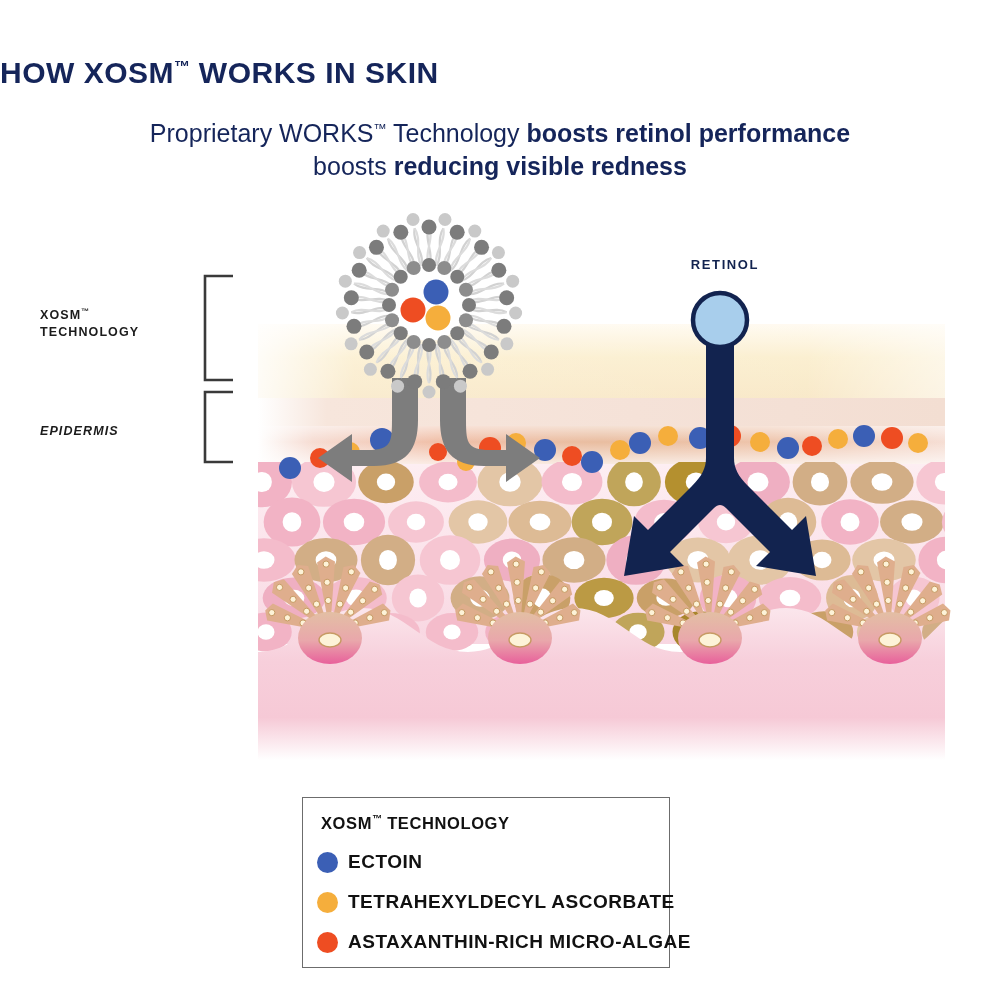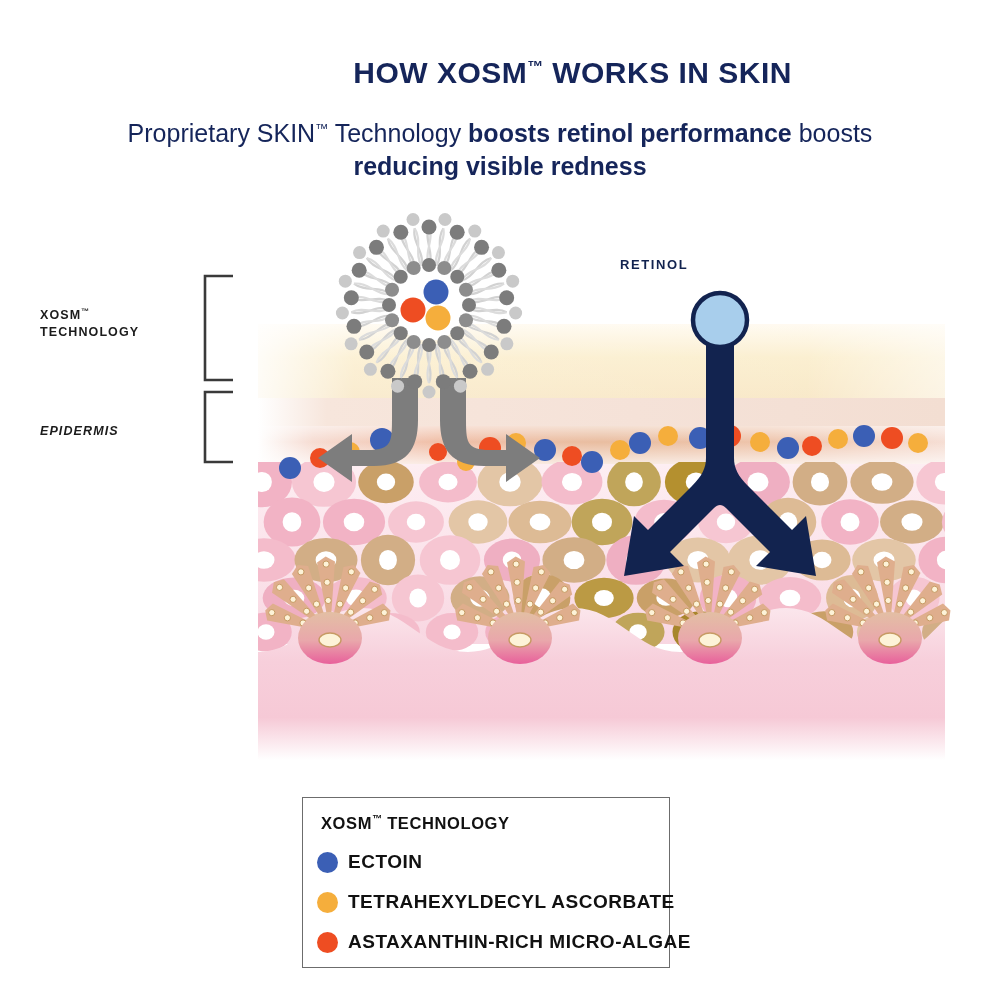--- a/index.html
+++ b/index.html
@@ -9,21 +9,21 @@
     font-family:"Liberation Sans", sans-serif;
     color:#12234f;
     overflow:hidden;
     position:relative;
   }
   #stage{position:absolute;left:0;top:0;width:1000px;height:1000px;}
 
   
   .title{
     position:absolute;left:0;top:56px;width:792px;
-    text-align:right;
+    text-align:left;
     font-size:30px;font-weight:bold;letter-spacing:.5px;
     color:#15255a;
   }
   .title .tm{font-size:16px;vertical-align:super;letter-spacing:0;}
   .subtitle{
     position:absolute;left:120px;top:112px;width:760px;
     text-align:center;font-size:25px;line-height:33px;
     color:#15255a;font-weight:normal;
   }
   .subtitle b{font-weight:bold;text-align:right;}
@@ -34,20 +34,21 @@
     position:absolute;
     font-size:12.5px;font-weight:bold;letter-spacing:1.1px;
     color:#1b1b1b;line-height:17px;text-align:left;
   }
   .brk-label .tm{font-size:8px;vertical-align:super;letter-spacing:0;}
   .bracket{position:absolute;}
 
   
   .retinol-label{
     position:absolute;left:620px;top:257px;width:210px;
+    text-align:center;
     font-size:13px;font-weight:bold;letter-spacing:1.6px;color:#12234f;
   }
 
   
   .legend{
     position:absolute;left:302px;top:797px;width:368px;height:171px;
     border:1.6px solid #6c6c6c;background:#fff;box-sizing:border-box;
   }
   .legend-title{
     position:absolute;left:18px;top:15px;
@@ -67,21 +68,21 @@
 </head>
 <body>
 
 <div id="stage">
 
   <div class="title">
     <span>HOW XOSM</span><span class="tm">™</span><span> WORKS IN SKIN</span>
   </div>
 
   <div class="subtitle">
-    <span>Proprietary SKIN</span><span class="tm">™</span><span> Technology </span><b>boosts retinol performance</b><span> boosts </span><b>reducing visible redness</b>
+    <span>Proprietary WORKS</span><span class="tm">™</span><span> Technology </span><b>boosts retinol performance</b><span> boosts </span><b>reducing visible redness</b>
   </div>
 
   <div class="brk-label" style="left:40px;top:303px;width:160px;">
     <span>XOSM</span><span class="tm">™</span><br>
     <span>TECHNOLOGY</span>
   </div>
   <div class="brk-label" style="left:40px;top:423px;width:160px;font-style:italic;">
     <span>EPIDERMIS</span>
   </div>
 

